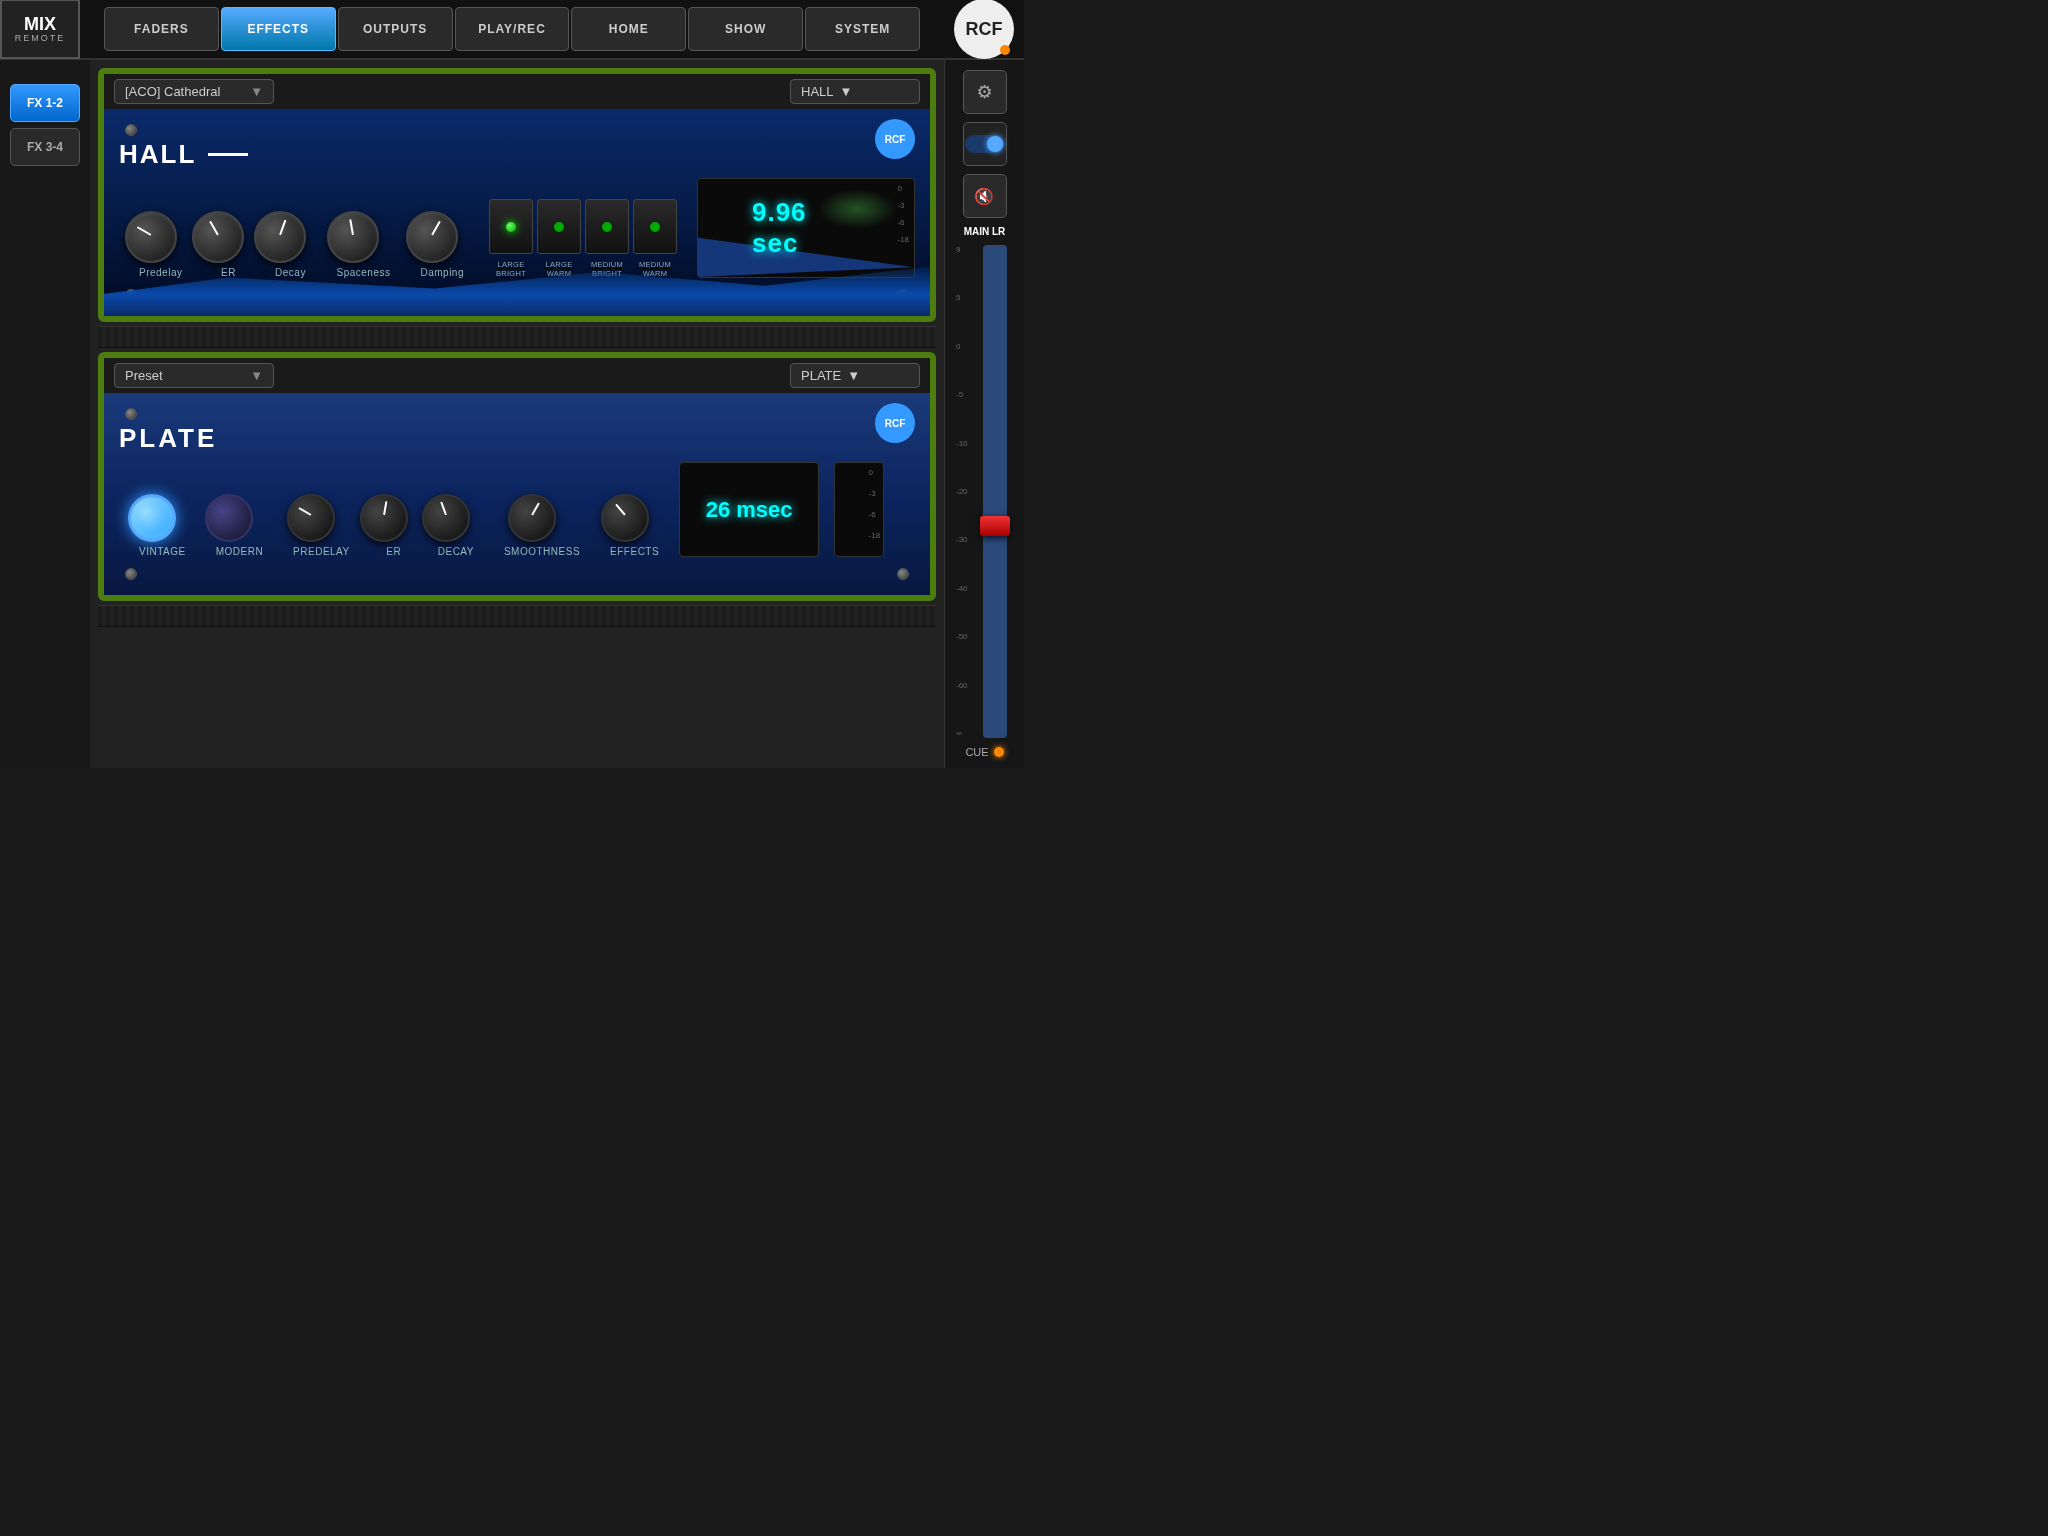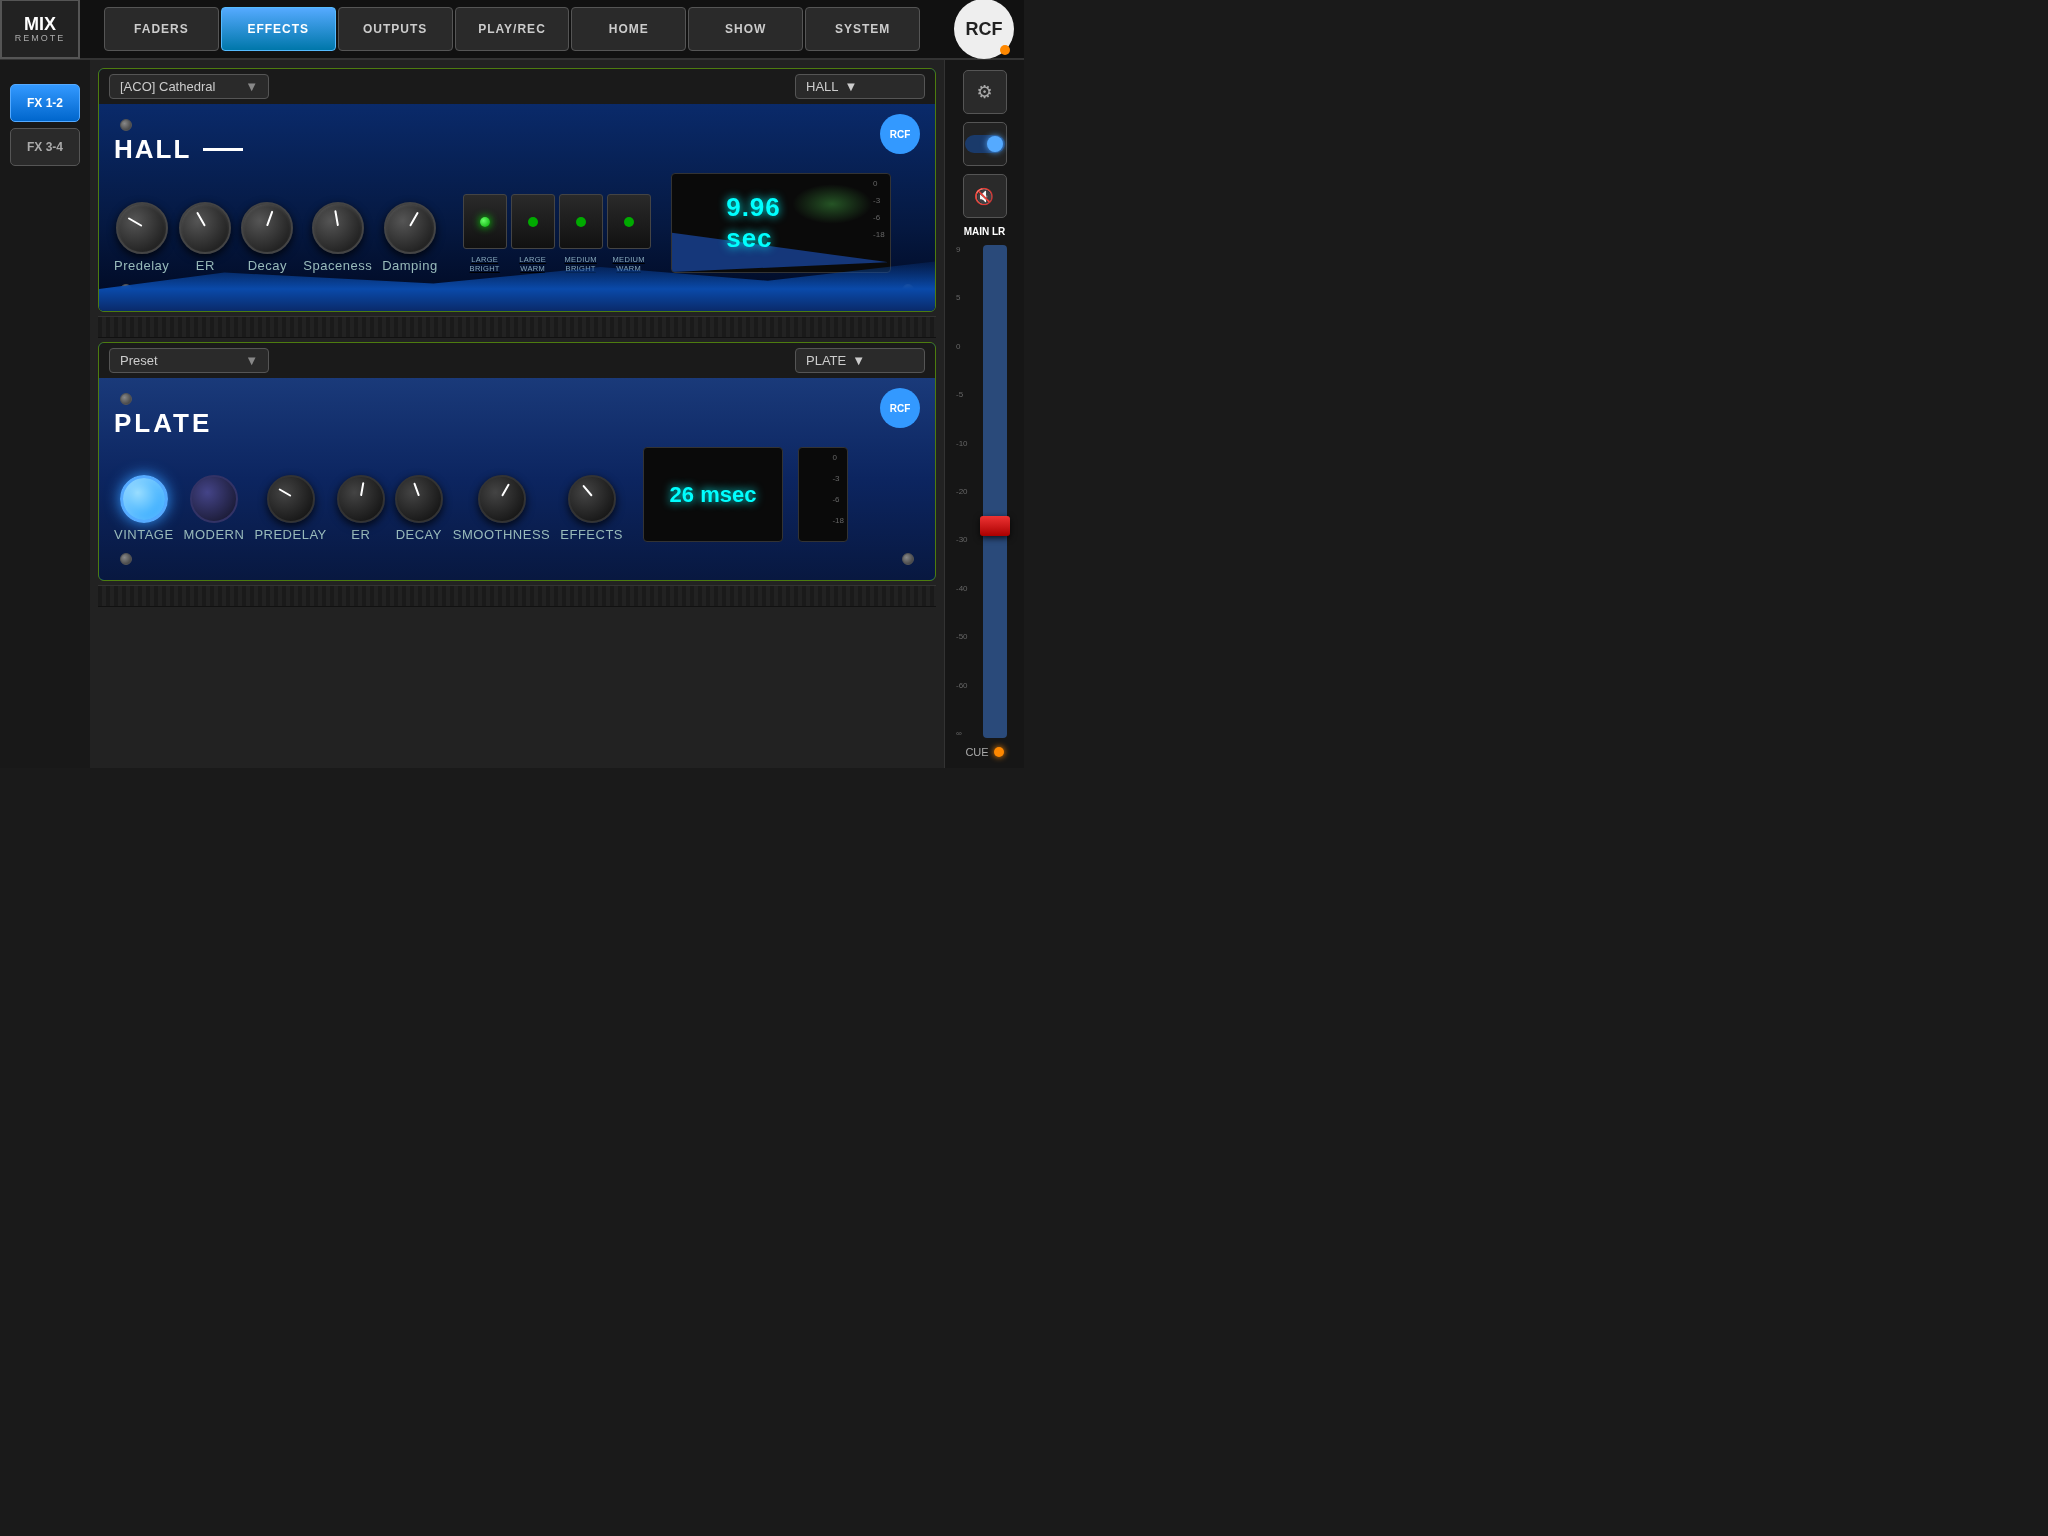--- a/index.html
+++ b/index.html
@@ -143,21 +143,21 @@
       flex-direction: column;
       gap: 4px;
       overflow: hidden;
     }
 
     
     .effect-unit {
       background: #0369a1;
       border-radius: 6px;
       overflow: hidden;
-      border: 1px solid #4d7c0f;
+      border: 6px solid #4d7c0f;
     }
 
     .effect-header {
       display: flex;
       align-items: center;
       padding: 5px 10px;
       background: #1a1a1a;
       gap: 10px;
     }
 
@@ -265,23 +265,24 @@
       transform: translateX(-50%) rotate(var(--rot, -45deg));
       transform-origin: bottom center;
       width: 2px;
       height: 16px;
       background: white;
       border-radius: 2px;
     }
 
     .knob-label {
       color: #9bb;
-      font-size: 13px;
+      font-size: 10px;
       text-align: center;
       letter-spacing: 0.5px;
+      margin-left: 20px;
     }
 
     
     .switches-panel {
       display: flex;
       flex-direction: column;
       gap: 4px;
       margin-left: 15px;
       text-decoration: underline;
     }

